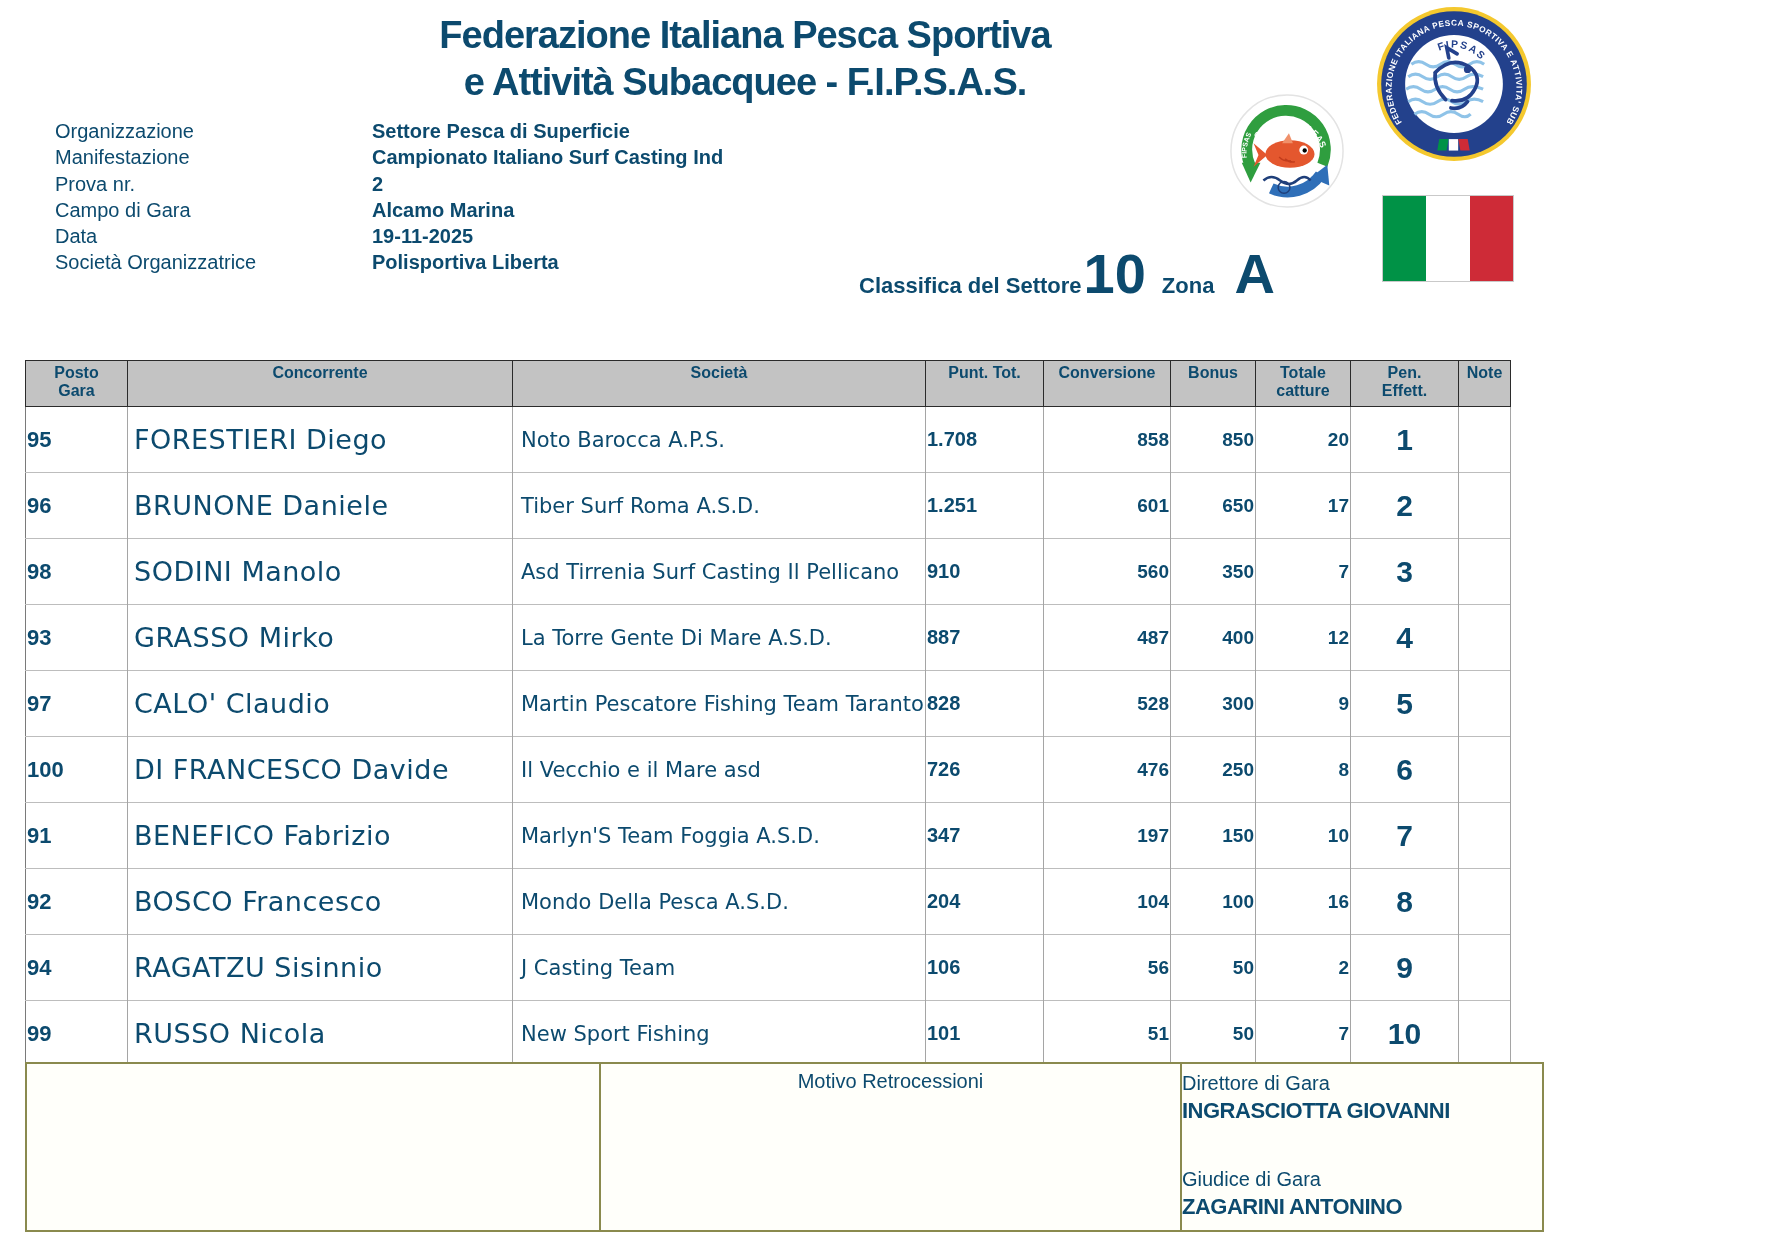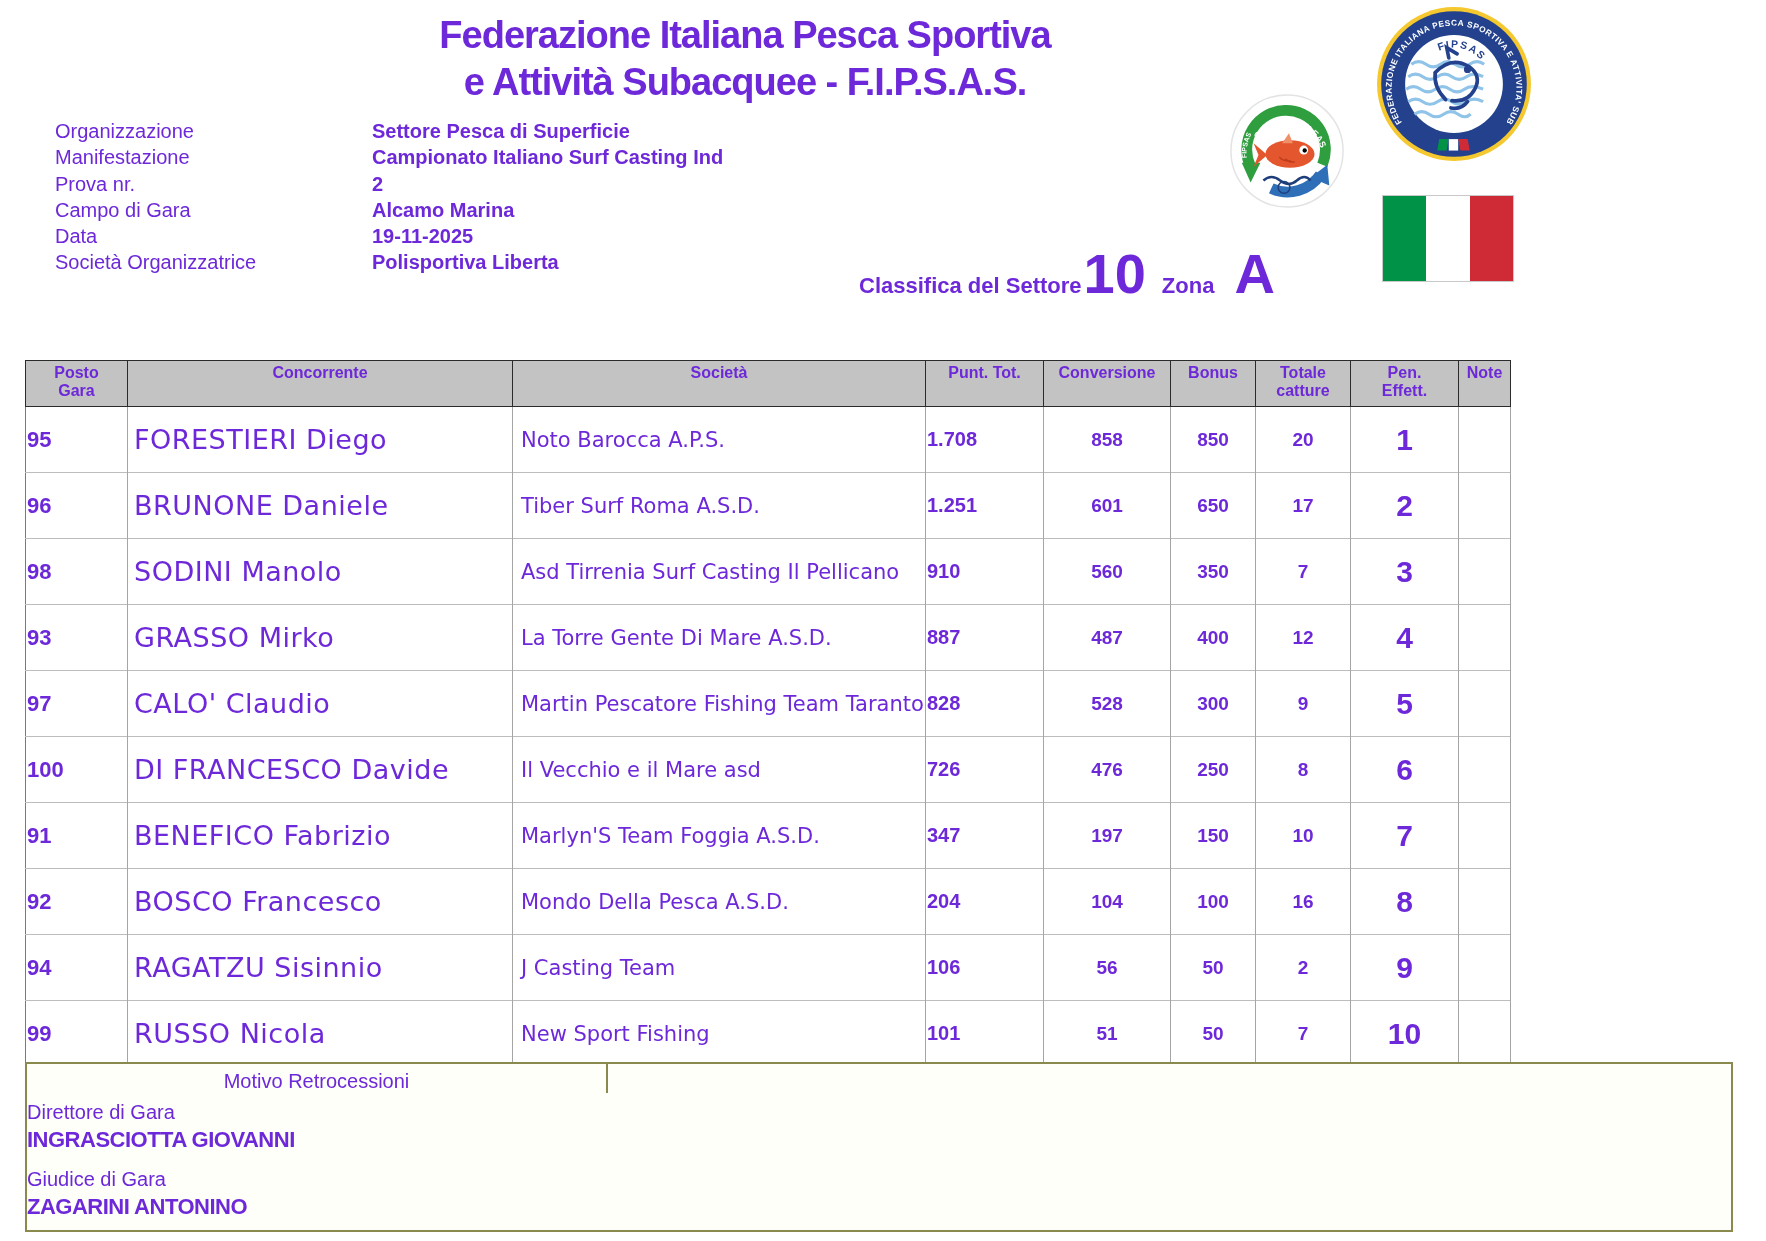--- a/index.html
+++ b/index.html
@@ -1,17 +1,17 @@
 <!DOCTYPE html>
 <html><head>
 <meta charset="utf-8">
 <style>
   html,body{margin:0;padding:0;background:#fff;}
   .page{position:relative;width:1766px;height:1241px;background:#ffffff;overflow:hidden;
-        font-family:"Liberation Sans",sans-serif;color:#6d28d9;border-radius:18px;}
+        font-family:"Liberation Sans",sans-serif;color:#0c4a6e;border-radius:18px;}
 
   
   .title{position:absolute;left:300px;top:12px;width:890px;text-align:center;
          font-weight:bold;font-size:38px;line-height:47px;letter-spacing:-1px;}
   .meta{position:absolute;left:55px;top:118px;font-size:20px;line-height:26.3px;}
   .meta-row{display:flex;}
   .meta-label{width:317px;}
   .meta-value{font-weight:bold;}
 
   .classifica{position:absolute;left:843px;top:246px;display:flex;align-items:baseline;margin-left:16px;}
@@ -32,27 +32,27 @@
                 table-layout:fixed;border:1.5px solid #7a7a7a;}
   .results th{background:#c3c3c3;border:1px solid #2b2b2b;font-size:16px;font-weight:bold;
               height:42px;vertical-align:top;padding:3px 2px 0 2px;white-space:pre-line;line-height:1.15;}
   .results td{border-right:1px solid #a5a5a5;border-top:1px solid #bdbdbd;height:63px;
               vertical-align:middle;overflow:hidden;white-space:nowrap;background:#fff;}
   td.posto{font-weight:bold;font-size:22px;}
   .script{font-family:"DejaVu Sans","Liberation Sans",sans-serif;}
   td.conc{font-size:27px;padding-left:6px;letter-spacing:0.5px;}
   td.soc{font-size:21px;padding-left:8px;}
   td.punt{font-weight:bold;font-size:20px;}
-  td.num{font-weight:bold;font-size:19px;text-align:center;}
+  td.num{font-weight:bold;font-size:19px;text-align:right;}
   td.pen{font-weight:bold;font-size:30px;text-align:center;}
   td.note{}
 
   
-  .footer-box{position:absolute;left:25px;top:1062px;width:1708px;height:170px;
-              border:2px solid #8a8a4e;display:flex;box-sizing:border-box;background:#fffffa;flex-direction:column;}
+  .footer-box{position:absolute;left:25px;top:1062px;width:1519px;height:170px;
+              border:2px solid #8a8a4e;display:flex;box-sizing:border-box;background:#fffffa;}
   .f-col1{width:574px;border-right:2px solid #8a8a4e;box-sizing:border-box;}
   .f-col2{width:581px;border-right:2px solid #8a8a4e;box-sizing:border-box;
           text-align:center;font-size:20px;padding-top:6px;}
   .f-col3{flex:1;display:flex;flex-direction:column;align-items:flex-start;padding:6px 4px 8px 0;
           box-sizing:border-box;}
   .f-role{font-size:20px;line-height:26px;}
   .f-name{font-size:22px;font-weight:bold;line-height:30px;letter-spacing:-0.5px;}
   .f-spacer{flex:1;}
 </style>
 </head>

